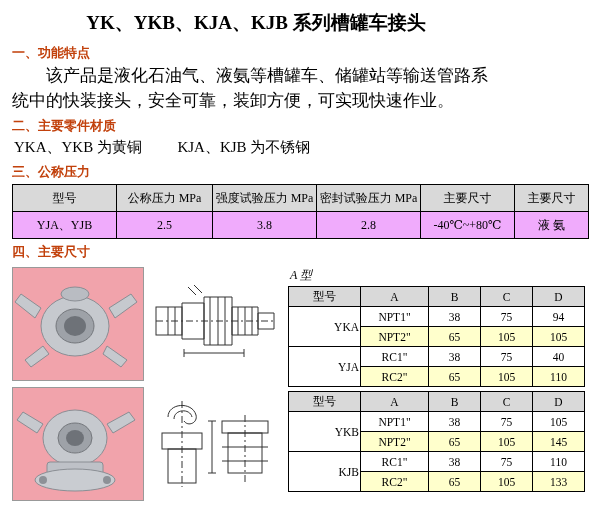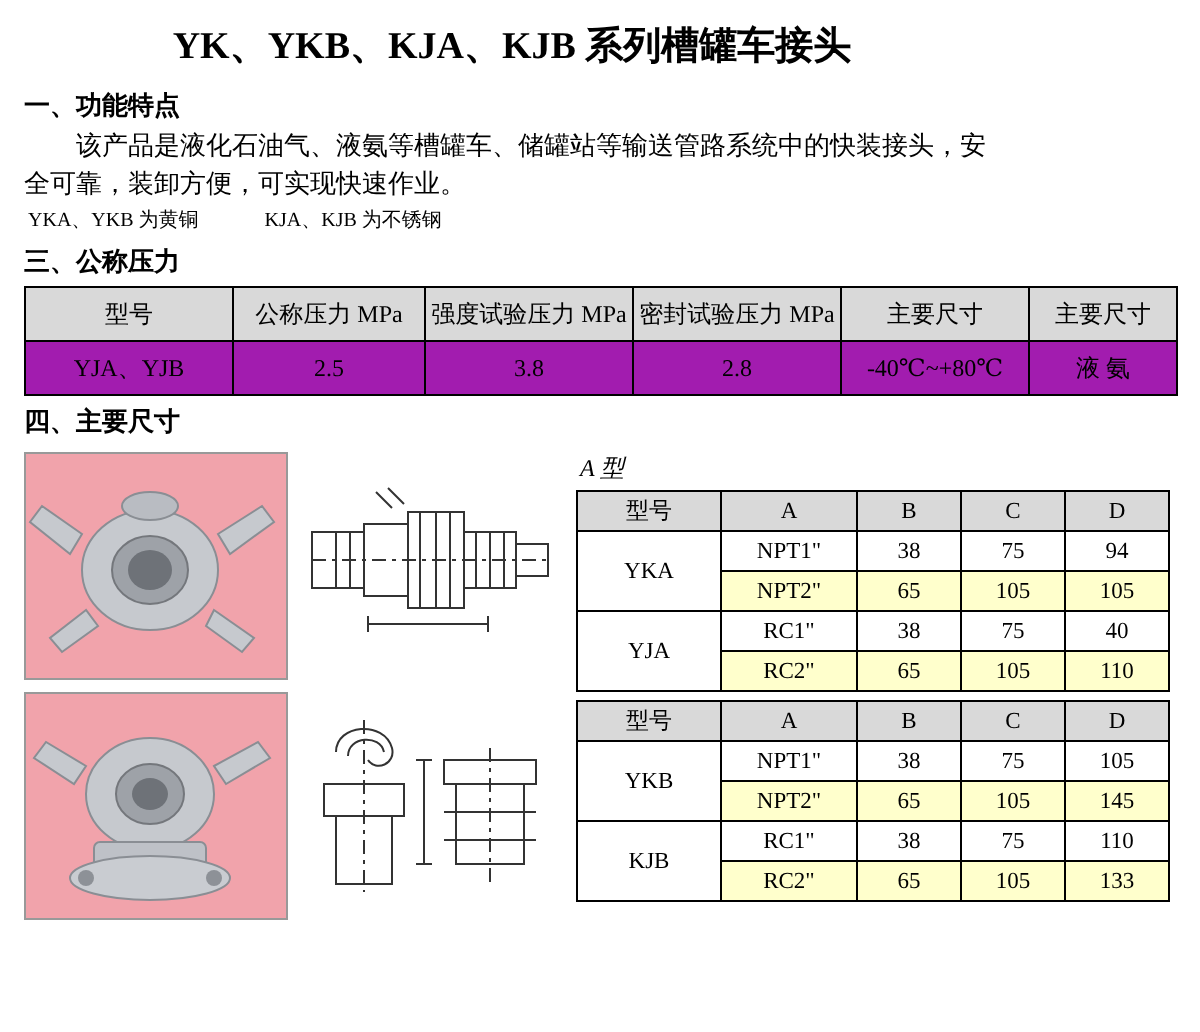--- a/index.html
+++ b/index.html
@@ -24,34 +24,34 @@
   }
   .doc-title {
     text-align: center;
     font-size: 19px;
     font-weight: bold;
     letter-spacing: 0px;
     margin: 4px 0 8px 0;
     font-family: "Liberation Serif", "DejaVu Serif", serif;
   }
   .section-heading {
-    color: #000000;
+    color: #c2410c;
     font-weight: bold;
     font-size: 13px;
     margin: 4px 0 2px 0;
     font-family: "Liberation Serif", "DejaVu Serif", serif;
   }
   .body-text {
-    font-size: 13px;
+    font-size: 17px;
     line-height: 1.45;
     text-indent: 2em;
     margin: 0 0 2px 0;
   }
   .plain-line {
-    font-size: 10px;
+    font-size: 15px;
     line-height: 1.45;
     margin: 0 0 2px 0;
     padding-left: 2px;
   }
   .spacer-gap {
     display: inline-block;
     width: 28px;
   }
 
   
@@ -70,21 +70,21 @@
     font-family: "Liberation Serif", "DejaVu Serif", serif;
   }
   table.spec thead th {
     background: #d9d9d9;
     font-weight: normal;
   }
   table.spec tbody td {
     background: #ffffff;
   }
   table.spec tbody tr.alt td {
-    background: #a21caf;
+    background: #f0abfc;
   }
 
   
   .figblock {
     display: flex;
     margin-top: 6px;
   }
   .fig-col {
     width: 270px;
   }
@@ -136,35 +136,37 @@
     height: 19px;
     padding: 0 1px;
     font-family: "Liberation Serif", "DejaVu Serif", serif;
   }
   table.dim thead th {
     background: #d9d9d9;
     font-weight: normal;
   }
   table.dim td.model {
     background: #ffffff;
+    text-align: right;
   }
   table.dim tr.alt td {
     background: #ffffcc;
   }
 </style>
 </head>
 <body>
 
 <div class="page">
 
   <div class="doc-title">YK、YKB、KJA、KJB 系列槽罐车接头</div>
 
   <div class="section-heading">一、功能特点</div>
   <div class="body-text">该产品是液化石油气、液氨等槽罐车、储罐站等输送管路系统中的快装接头，安全可靠，装卸方便，可实现快速作业。</div>
 
+  <div class="section-heading">二、主要零件材质</div>
   <div class="plain-line">
     <span>YKA、YKB 为黄铜</span>
     <span class="spacer-gap"></span>
     <span>KJA、KJB 为不锈钢</span>
   </div>
 
   <div class="section-heading">三、公称压力</div>
 
   <table class="spec">
     <colgroup>

